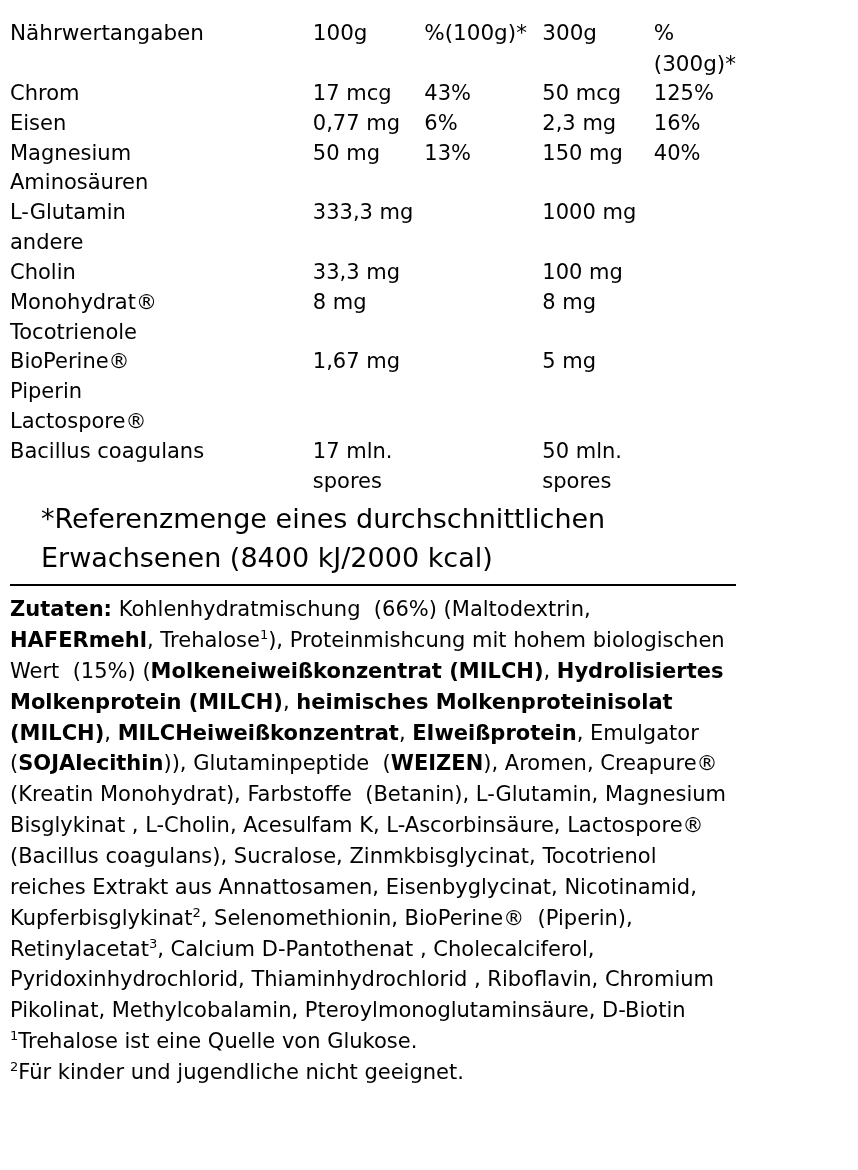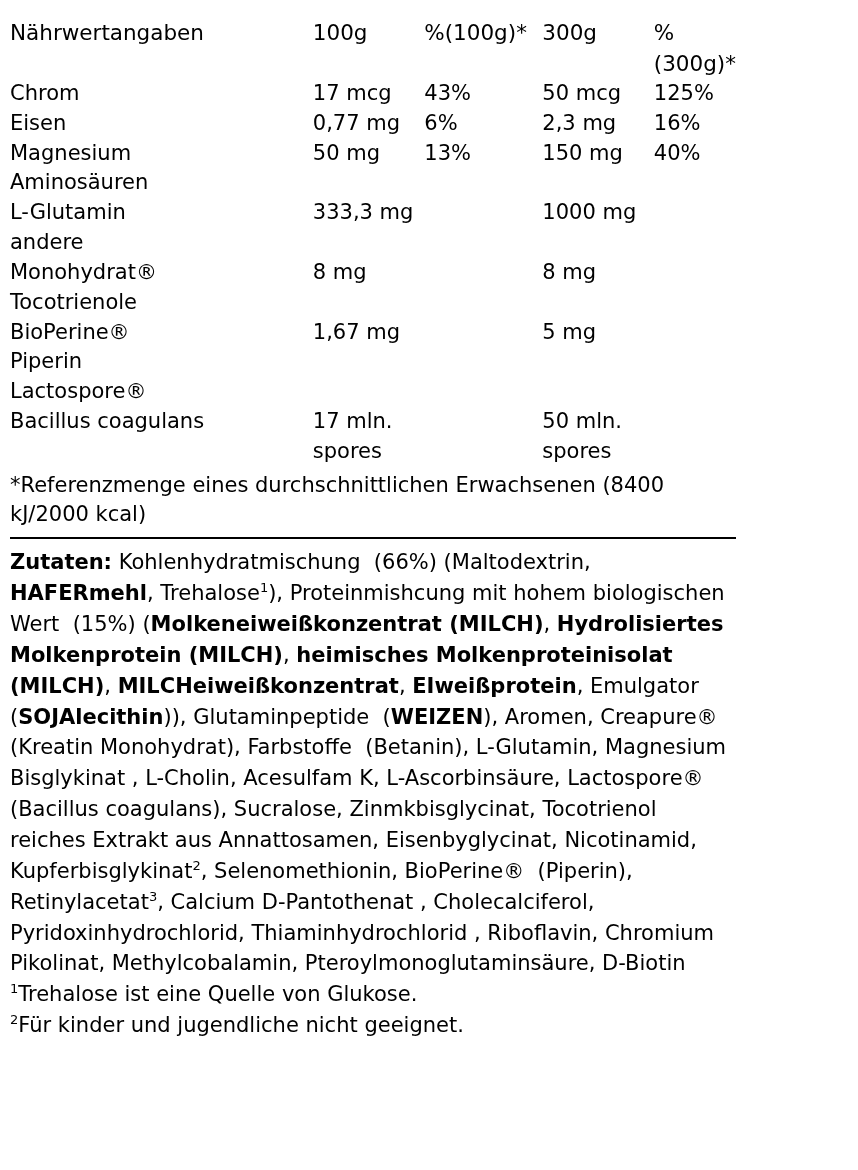--- a/index.html
+++ b/index.html
@@ -42,24 +42,25 @@
   .hdr td { font-weight: bold; font-size: 21.5px; padding-bottom: 3px; }
 
   .ind0 { padding-left: 0px; }
   .ind1 { padding-left: 13px; margin-left: 41px; }
   .ind2 { padding-left: 26px; }
 
   .nowrap { white-space: pre-line; }
 
   
   .ref-note {
-    font-size: 21px;
+    font-size: 27px;
     line-height: 1.42;
     margin-top: 4px;
     padding-right: 6px;
+    margin-left: 31px;
   }
 
   
   .divider {
     border: none;
     border-top: 2px solid #000;
     margin: 7px 0 8px 0;
   }
 
   
@@ -144,20 +145,27 @@
 
       <tr>
         <td class="ind0 nowrap">andere</td>
         <td></td>
         <td></td>
         <td></td>
         <td></td>
       </tr>
 
 
+      <tr>
+        <td class="ind1 nowrap">Cholin</td>
+        <td class="nowrap">33,3 mg</td>
+        <td class="nowrap"></td>
+        <td class="nowrap">100 mg</td>
+        <td class="nowrap"></td>
+      </tr>
 
       <tr>
         <td class="ind0 nowrap">Monohydrat®
    Tocotrienole</td>
         <td class="nowrap">8 mg</td>
         <td class="nowrap"></td>
         <td class="nowrap">8 mg</td>
         <td class="nowrap"></td>
       </tr>
 

